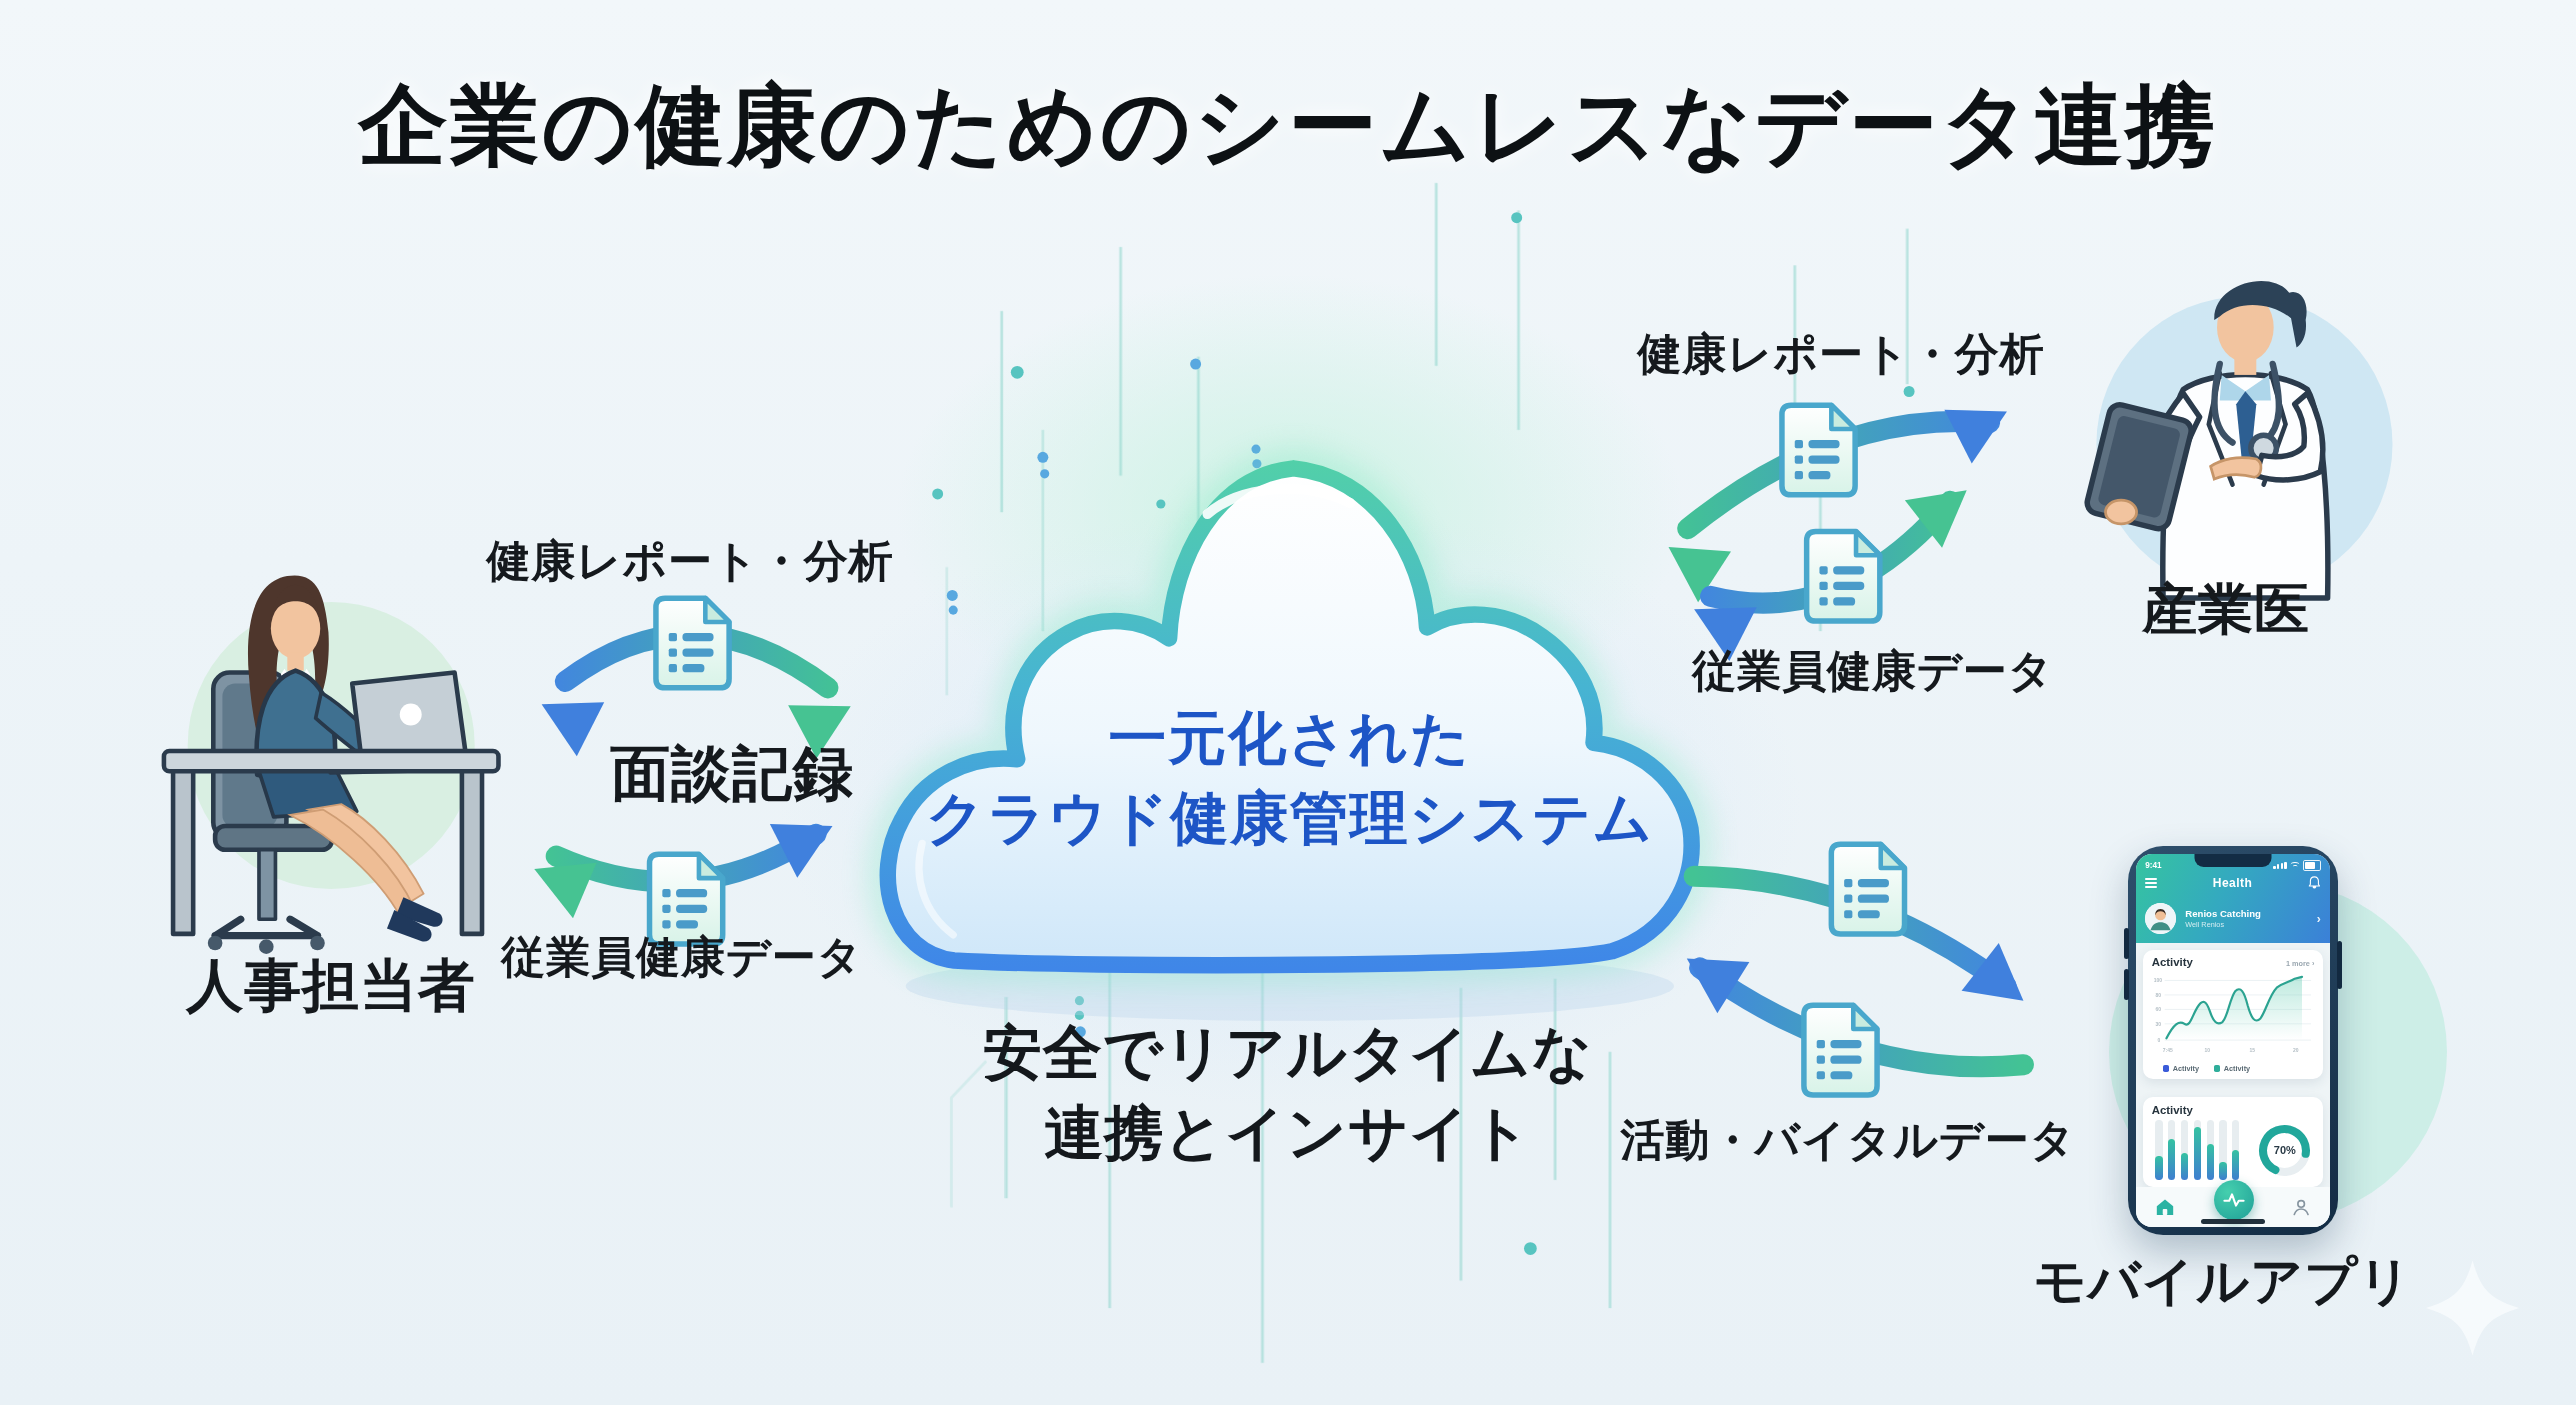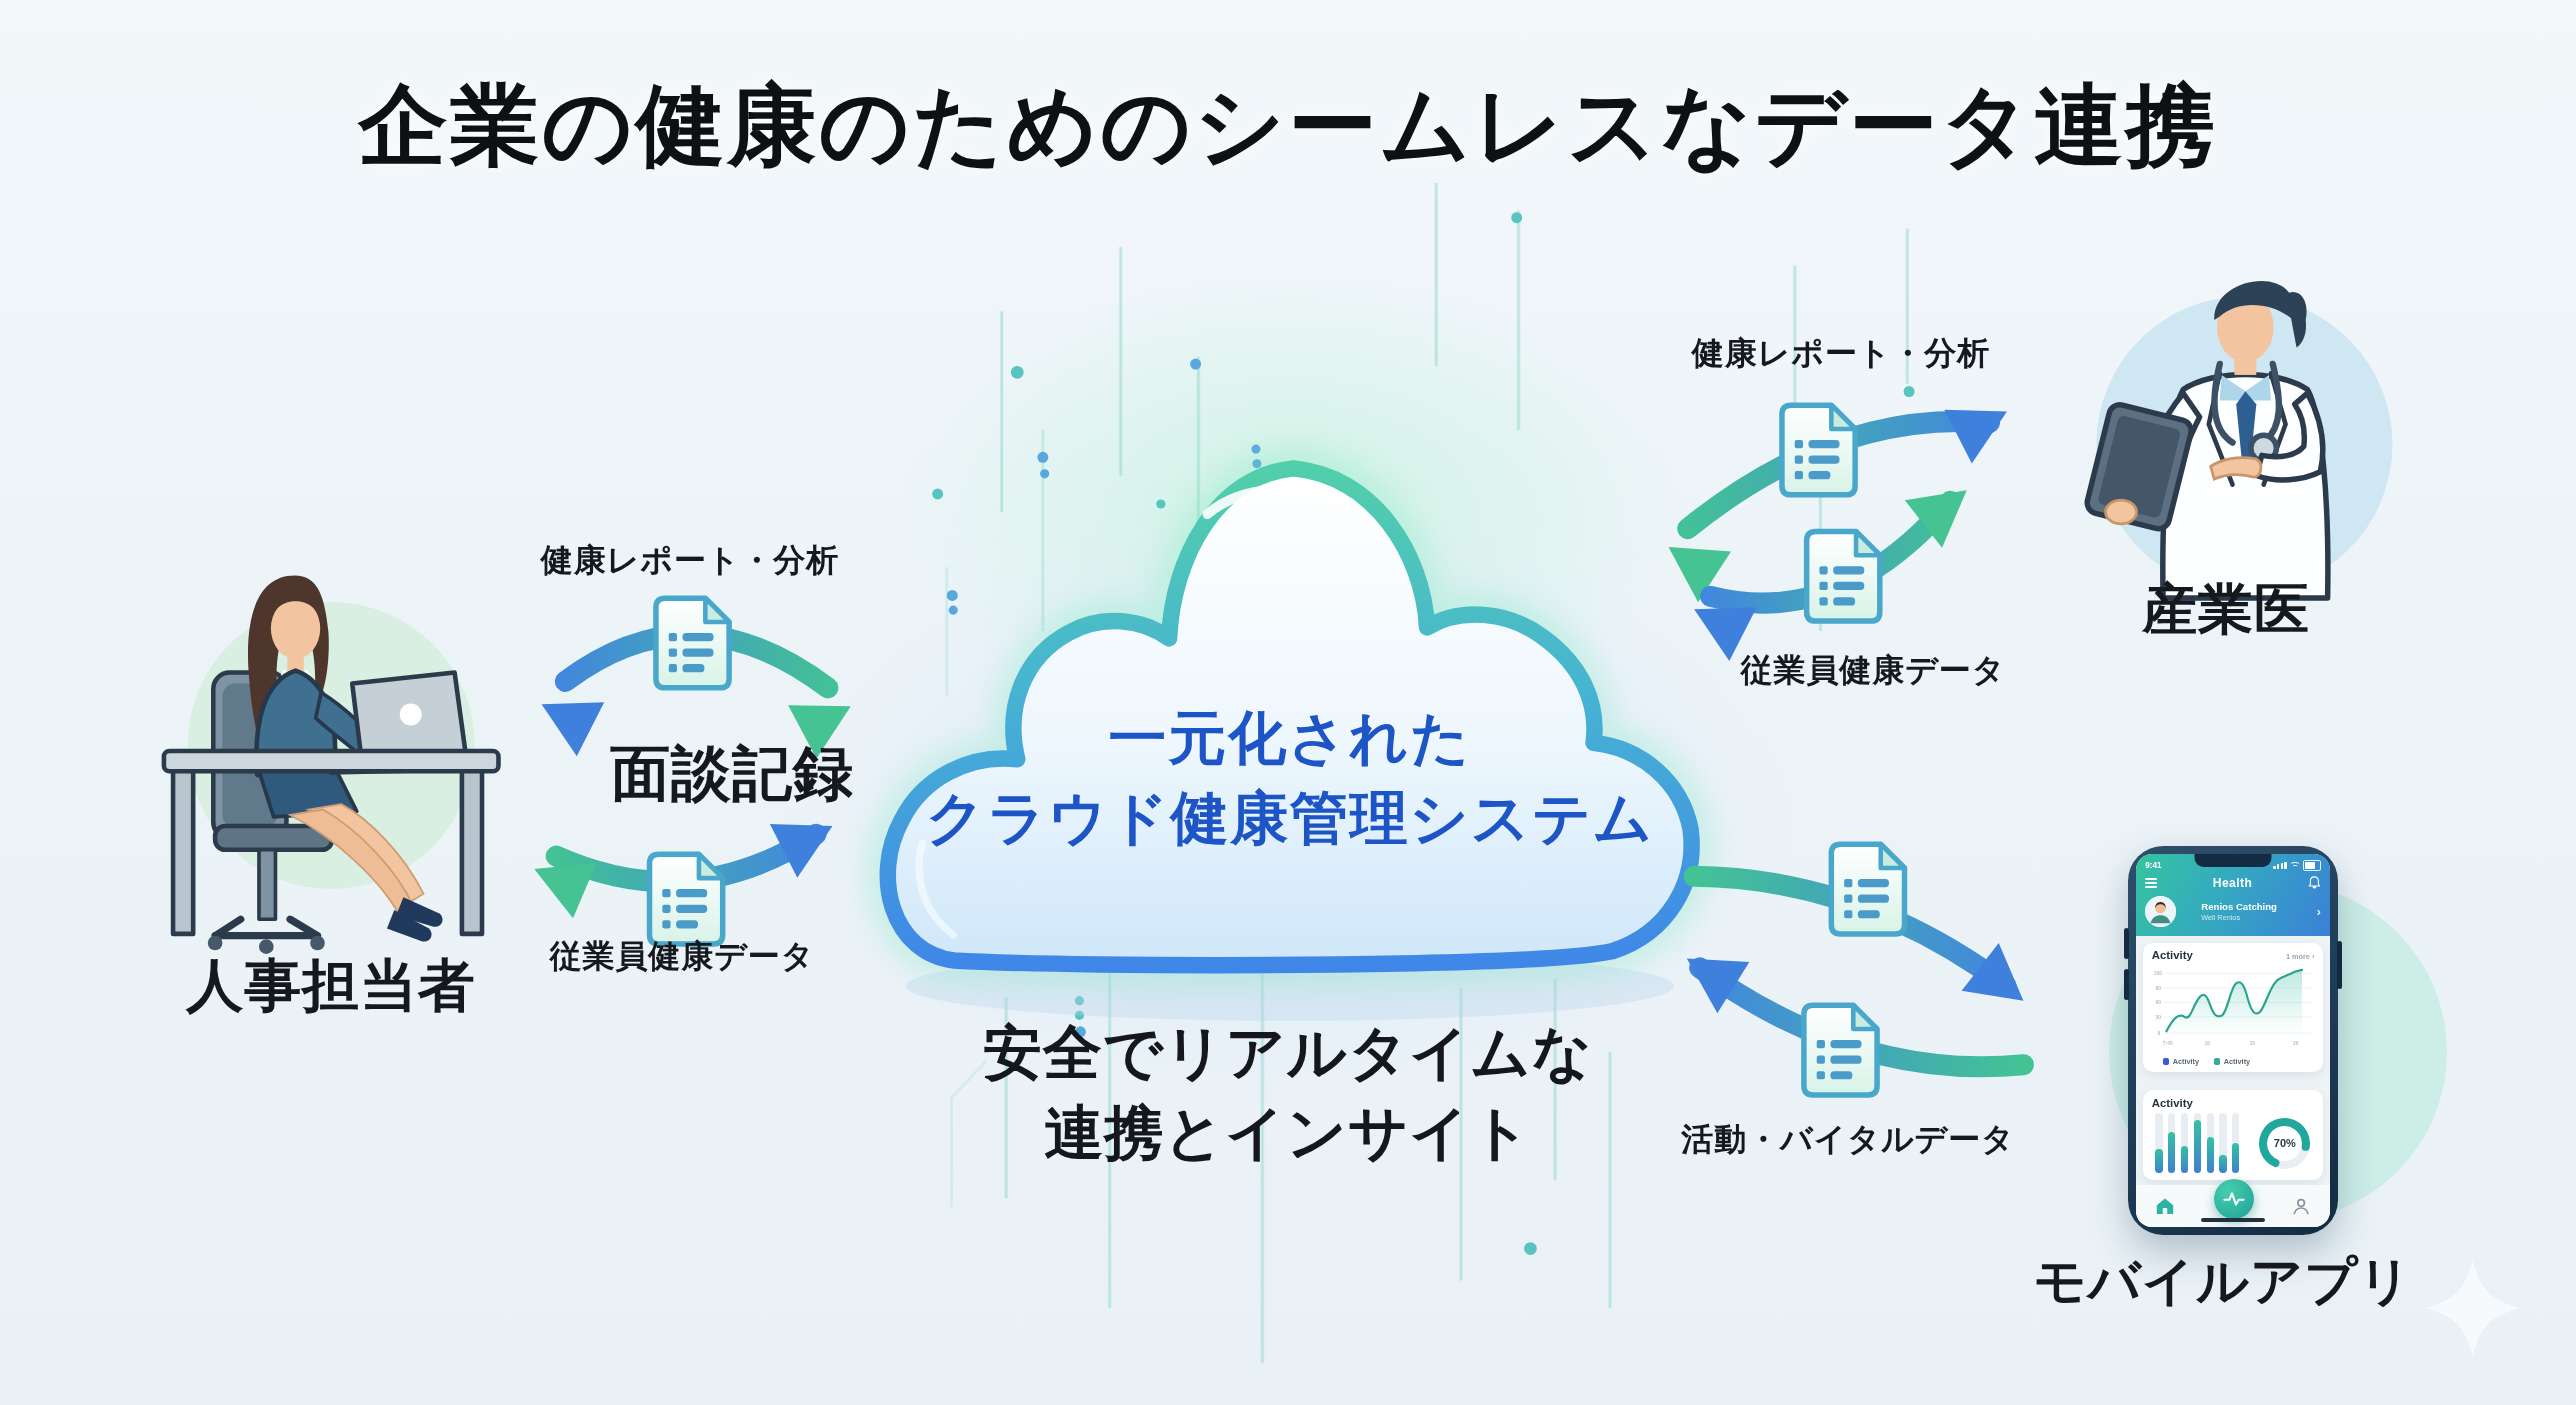--- a/index.html
+++ b/index.html
@@ -13,21 +13,21 @@
     position:absolute;transform:translate(-50%,-50%);
     font-weight:800;color:#15191d;white-space:nowrap;letter-spacing:0.9px;
   }
   .title{
     font-size:89px;color:#0d1114;letter-spacing:2.7px;
     text-shadow:0 0 20px rgba(255,255,255,.95);
   }
   .cloud-line{color:#1d55c6;font-size:58px;letter-spacing:1.8px;}
   .tagline{font-size:59px;color:#14181c;}
   .actor-label{font-size:57px;}
-  .flow-label{font-size:32px;}
+  .flow-label{font-size:44px;}
   
   .phone{
     position:absolute;left:2128px;top:846px;width:210px;height:389px;
     background:linear-gradient(145deg,#2e4f6c,#132c44);
     border-radius:35px;box-shadow:0 16.5px 37px rgba(30,60,90,.28);
   }
   .phone .btn{position:absolute;background:#122940;border-radius:2.7px;}
   .btn-l1{left:-3.7px;top:82px;width:4.6px;height:31px;}
   .btn-l2{left:-3.7px;top:123px;width:4.6px;height:31px;}
   .btn-r1{right:-3.7px;top:95px;width:4.6px;height:48px;}
@@ -45,21 +45,21 @@
   .sig{display:flex;align-items:flex-end;gap:1.4px;height:7.3px;}
   .sig i{display:block;width:2.3px;background:#fff;border-radius:0.9px;}
   .wifi{width:9.1px;height:7.3px;position:relative;}
   .wifi i{position:absolute;left:50%;bottom:0;transform:translateX(-50%);border:1.4px solid #fff;border-bottom:none;border-left:none;border-right:none;border-radius:50% 50% 0 0;}
   .batt{width:13.7px;height:7.3px;border:0.9px solid rgba(255,255,255,.9);border-radius:1.8px;padding:0.9px;}
   .batt i{display:block;height:100%;width:70%;background:#fff;border-radius:0.9px;}
   .nav-row{display:flex;align-items:center;justify-content:space-between;margin-top:5.5px;}
   .hamb{width:12px;display:flex;flex-direction:column;gap:2.3px;}
   .hamb i{height:1.8px;background:#fff;border-radius:0.9px;}
   .app-title{font-size:12px;font-weight:800;letter-spacing:0.5px;}
-  .profile-row{display:flex;align-items:center;margin-top:6px;gap:25px;}
+  .profile-row{display:flex;align-items:center;margin-top:13px;gap:9px;}
   .avatar{width:31px;height:31px;border-radius:50%;background:#fff;overflow:hidden;flex:0 0 auto;}
   .p-name{font-size:9.6px;font-weight:800;line-height:1.25;}
   .p-sub{font-size:7.3px;opacity:.78;}
   .chev{margin-left:auto;font-size:12px;font-weight:700;opacity:.9;}
   .ph-body{flex:1;padding:6.4px 7.3px 0 7.3px;display:flex;flex-direction:column;gap:18px;}
   .card{background:#fff;border-radius:10px;box-shadow:0 3.7px 11px rgba(40,70,100,.10);padding:6.4px 8.2px;}
   .card-head{display:flex;align-items:baseline;justify-content:space-between;}
   .card-title{font-size:11.4px;font-weight:800;color:#26333d;}
   .card-link{font-size:7.3px;color:#9aa7b0;font-weight:700;}
   .legend-row{display:flex;gap:14.6px;margin-top:2.7px;padding-left:11px;}

